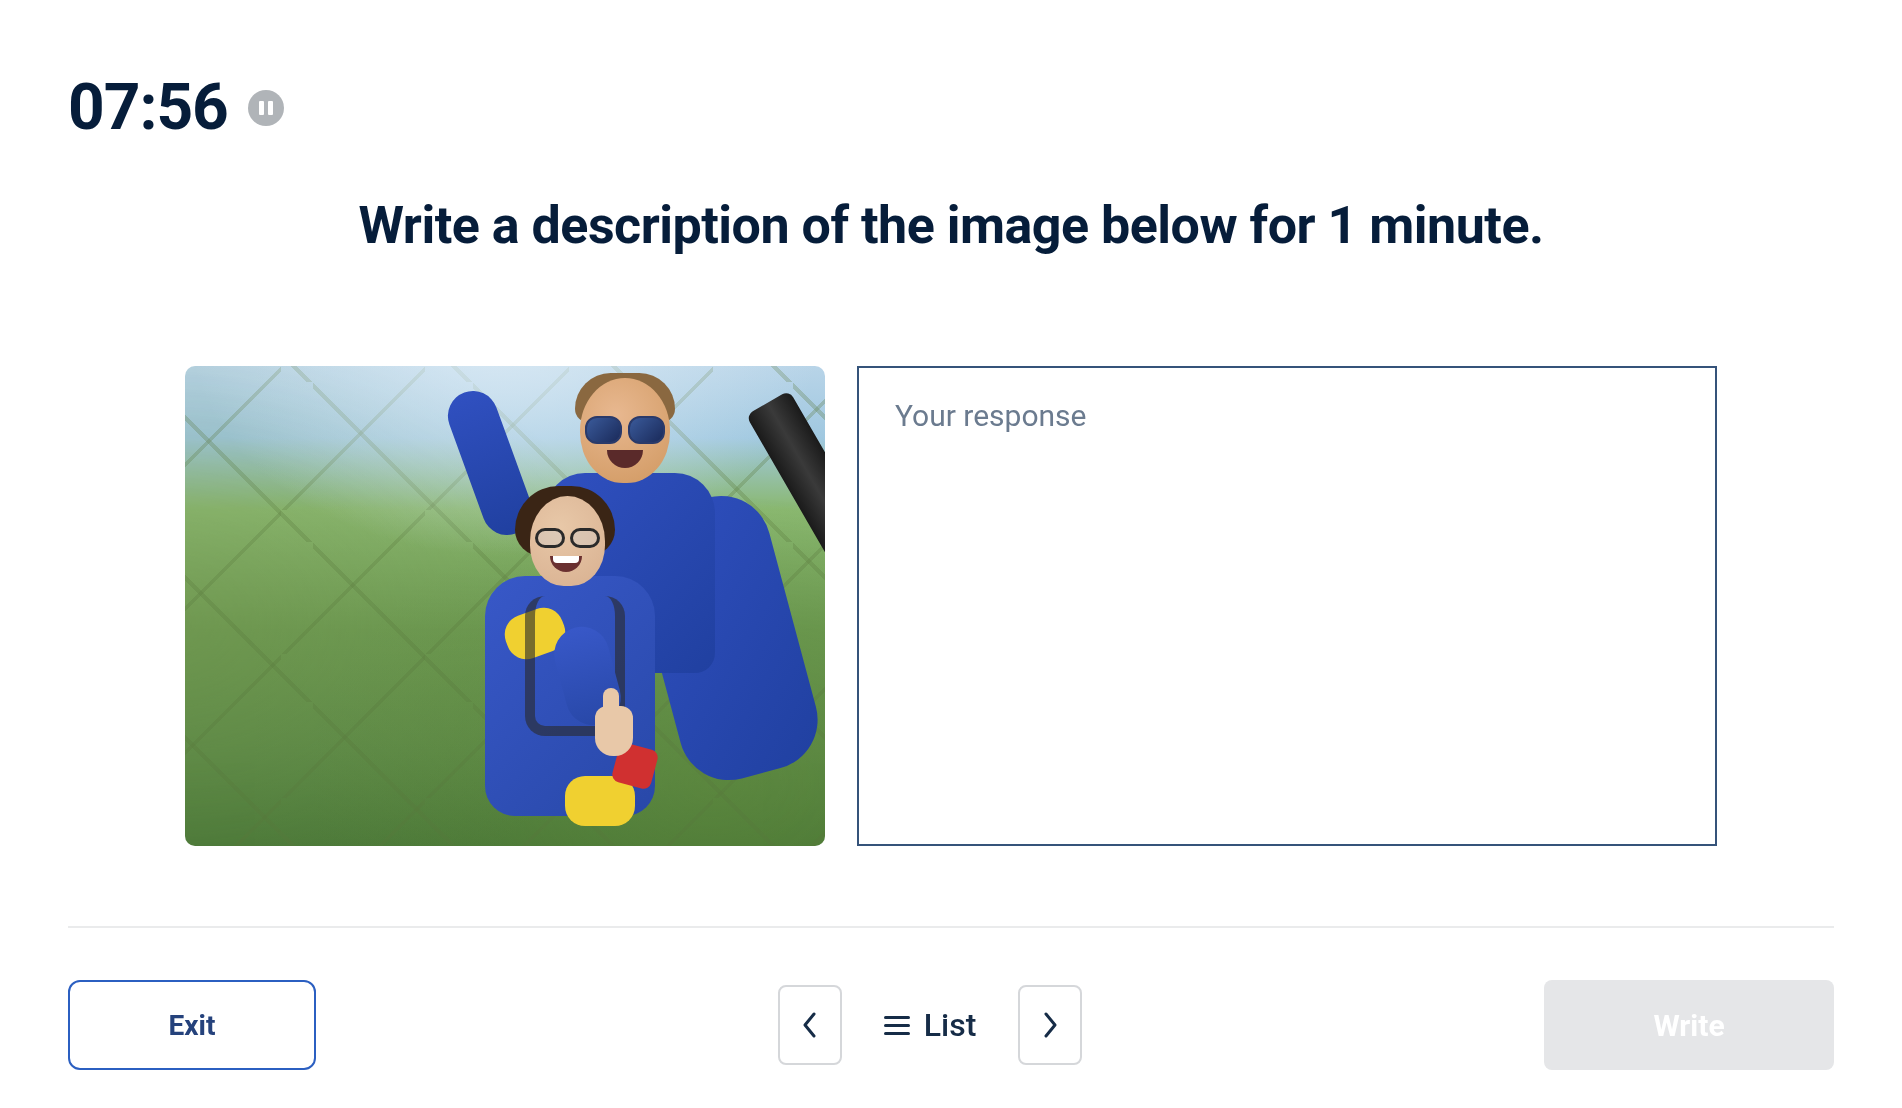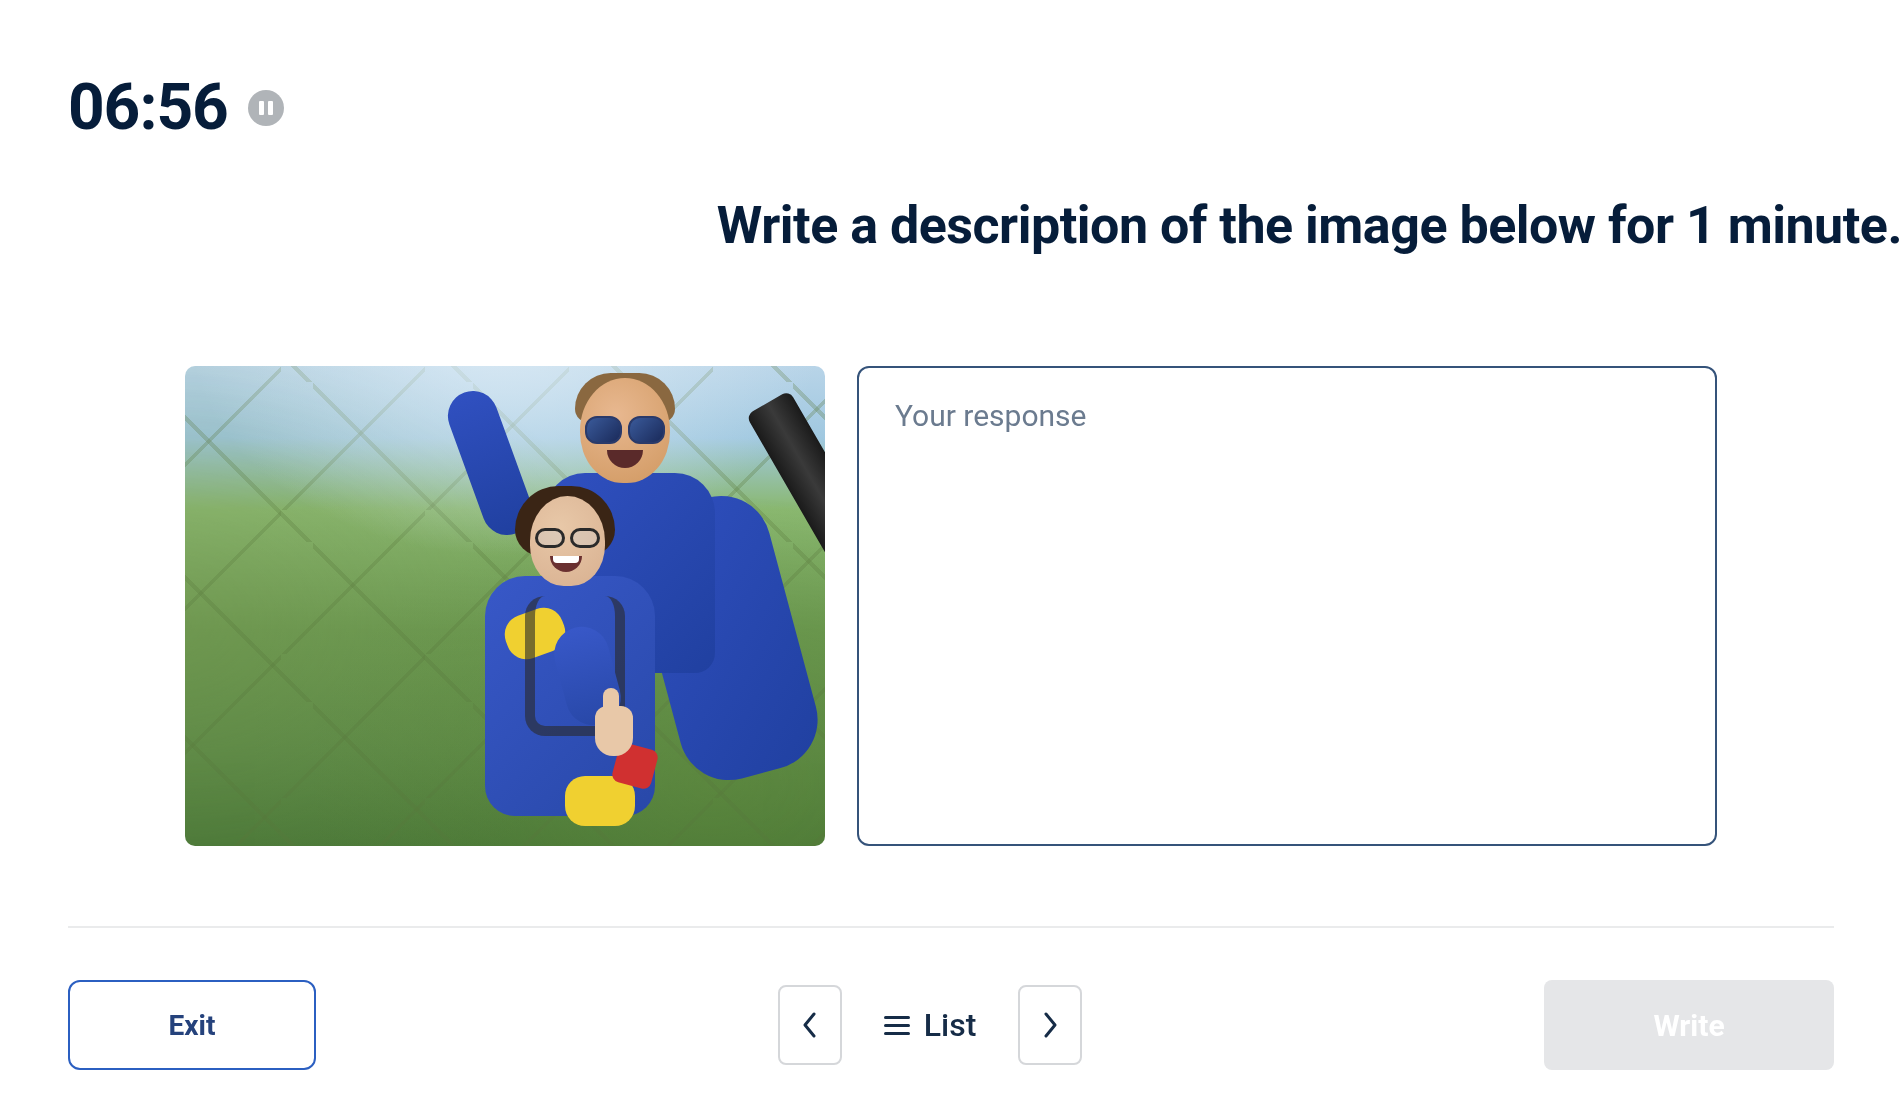--- a/index.html
+++ b/index.html
@@ -49,21 +49,21 @@
       display: flex;
       gap: 4px;
     }
     .pause-icon span {
       width: 5px;
       height: 14px;
       background: #ffffff;
       border-radius: 1px;
     }
     .prompt {
-      text-align: right;
+      text-align: center;
       font-size: 52px;
       font-weight: 700;
       color: #061D3A;
       margin-top: 50px;
       letter-spacing: -0.5px;
     }
     .content-area {
       display: flex;
       justify-content: center;
       gap: 32px;
@@ -329,21 +329,21 @@
       opacity: 0.6;
     }
     .response-box {
       width: 860px;
       height: 480px;
     }
     .response-textarea {
       width: 100%;
       height: 100%;
       border: 2px solid #35537A;
-      border-radius: 12px;
+      border-radius: 0;
       padding: 30px 36px;
       font-size: 30px;
       font-family: inherit;
       color: #061D3A;
       resize: none;
       outline: none;
     }
     .response-textarea::placeholder {
       color: #6B7B8F;
     }
@@ -436,21 +436,21 @@
       stroke-linecap: round;
       stroke-linejoin: round;
     }
   </style>
 </head>
 <body>
 
 <div class="container">
 
   <div class="header-row">
-    <div class="timer">06:56</div>
+    <div class="timer">07:56</div>
     <div class="pause-button">
       <div class="pause-icon">
         <span></span>
           <span></span>
       </div>
     </div>
   </div>
 
   <div class="prompt">Write a description of the image below for 1 minute.</div>
 

